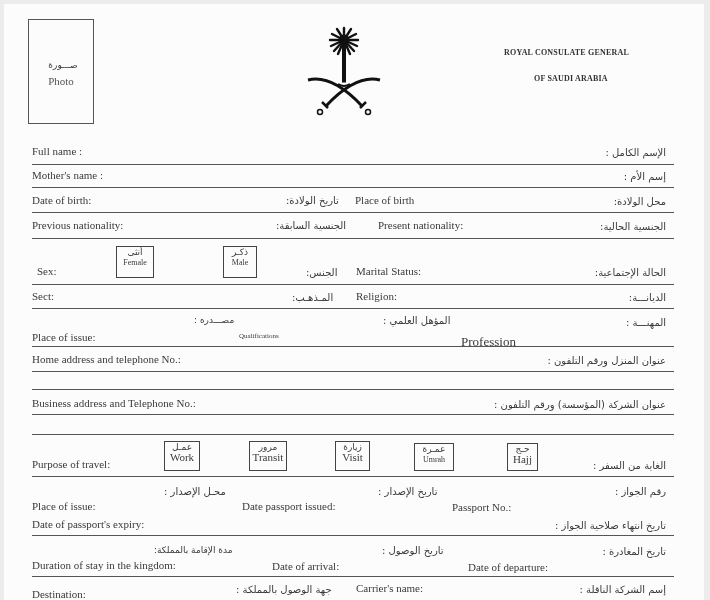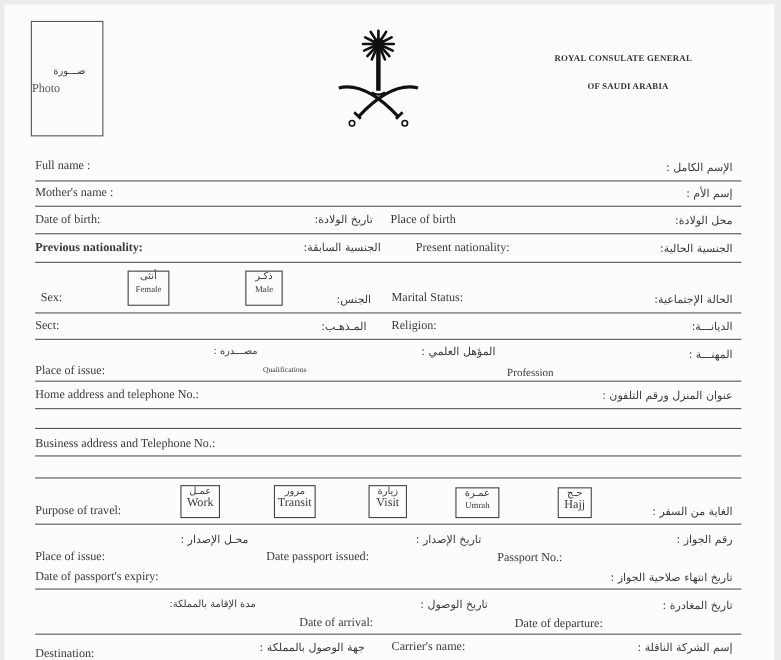--- a/index.html
+++ b/index.html
@@ -4,21 +4,21 @@
   <style>
     html, body { margin:0; padding:0; }
     body { width:710px; height:600px; background:#ececec; position:relative; overflow:hidden; font-family:"Liberation Serif", serif; color:#333; }
     .page { position:absolute; left:4px; top:4px; width:700px; height:600px; background:#fcfcfc; }
     .abs { position:absolute; white-space:nowrap; }
     .en { font-family:"Liberation Serif", serif; font-size:11px; color:#3a3a3a; }
     .ar { font-family:"DejaVu Sans", sans-serif; font-size:10px; color:#3a3a3a; direction:rtl; }
     .line { position:absolute; height:1px; background:#555; left:28px; width:642px; }
     .photo { position:absolute; left:24px; top:15px; width:64px; height:103px; border:1px solid #555; }
     .photo .ar { position:absolute; left:4px; right:0; top:40px; text-align:center; font-size:9px; }
-    .photo .en { position:absolute; left:0; right:0; top:55px; text-align:left; font-size:11px; color:#555; }
+    .photo .en { position:absolute; left:0; right:0; top:55px; text-align:center; font-size:11px; color:#555; }
     .box { position:absolute; border:1px solid #444; text-align:center; background:#fcfcfc; }
     .box .ar { display:block; font-size:9px; line-height:10px; direction:rtl; }
     .box .en { display:block; line-height:11px; }
     .hdr-ar { font-size:10px; }
     .hdr-en { font-family:"Liberation Serif", serif; font-size:8px; font-weight:bold; color:#333; letter-spacing:0.2px; }
   </style>
 </head>
 <body>
 
 <div class="page">
@@ -67,21 +67,21 @@
   <div class="abs en" style="left:28px;top:165px;">Mother's name :</div>
   <div class="abs ar" style="right:38px;top:167px;">إسم الأم :</div>
   <div class="line" style="top:183px;"></div>
 
   <div class="abs en" style="left:28px;top:190px;">Date of birth:</div>
   <div class="abs ar" style="left:282px;top:191px;">تاريخ الولادة:</div>
   <div class="abs en" style="left:351px;top:190px;">Place of birth</div>
   <div class="abs ar" style="right:38px;top:192px;">محل الولادة:</div>
   <div class="line" style="top:208px;"></div>
 
-  <div class="abs en" style="left:28px;top:215px;font-weight:bold;">Previous nationality:</div>
+  <div class="abs en" style="left:28px;top:215px;">Previous nationality:</div>
   <div class="abs ar" style="left:272px;top:216px;">الجنسية السابقة:</div>
   <div class="abs en" style="left:352px;top:215px;margin-left:22px;">Present nationality:</div>
   <div class="abs ar" style="right:38px;top:217px;">الجنسية الحالية:</div>
   <div class="line" style="top:234px;"></div>
 
   <div class="abs en" style="left:33px;top:261px;">Sex:</div>
   <div class="box" style="left:112px;top:242px;width:36px;height:30px;">
     <span class="ar">أنثى</span>
     <span class="en" style="font-size:8px;">Female</span>
   </div>
@@ -98,29 +98,30 @@
   <div class="abs ar" style="left:288px;top:288px;">المـذهـب:</div>
   <div class="abs en" style="left:352px;top:286px;">Religion:</div>
   <div class="abs ar" style="right:38px;top:288px;">الديانـــة:</div>
   <div class="line" style="top:304px;"></div>
 
   <div class="abs ar" style="left:190px;top:311px;font-size:9px;text-align:right;">مصـــدره :</div>
   <div class="abs ar" style="left:379px;top:311px;">المؤهل العلمي :</div>
   <div class="abs ar" style="right:38px;top:313px;">المهنـــة :</div>
   <div class="abs en" style="left:28px;top:327px;">Place of issue:</div>
   <div class="abs en" style="left:235px;top:328px;font-size:7px;">Qualifications</div>
-  <div class="abs en" style="left:457px;top:330px;font-size:10px;">Profession</div>
+  <div class="abs en" style="left:457px;top:330px;font-size:13px;">Profession</div>
   <div class="line" style="top:342px;"></div>
 
   <div class="abs en" style="left:28px;top:349px;">Home address and telephone No.:</div>
   <div class="abs ar" style="right:38px;top:351px;">عنوان المنزل ورقم التلفون :</div>
   <div class="line" style="top:367px;"></div>
   <div class="line" style="top:385px;"></div>
 
   <div class="abs en" style="left:28px;top:393px;">Business address and Telephone No.:</div>
+  <div class="abs ar" style="right:38px;top:395px;">عنوان الشركة (المؤسسة) ورقم التلفون :</div>
   <div class="line" style="top:410px;"></div>
   <div class="line" style="top:430px;"></div>
 
   <div class="abs en" style="left:28px;top:454px;">Purpose of travel:</div>
   <div class="box" style="left:160px;top:437px;width:34px;height:28px;">
     <span class="ar">عمـل</span>
     <span class="en">Work</span>
   </div>
   <div class="box" style="left:245px;top:437px;width:36px;height:28px;">
     <span class="ar">مرور</span>
@@ -148,20 +149,21 @@
   <div class="abs en" style="left:238px;top:496px;">Date passport issued:</div>
   <div class="abs en" style="left:448px;top:497px;">Passport No.:</div>
 
   <div class="abs en" style="left:28px;top:514px;">Date of passport's expiry:</div>
   <div class="abs ar" style="right:38px;top:516px;">تاريخ انتهاء صلاحية الجواز :</div>
   <div class="line" style="top:531px;"></div>
 
   <div class="abs ar" style="left:150px;top:541px;font-size:9px;">مدة الإقامة بالمملكة:</div>
   <div class="abs ar" style="left:378px;top:541px;">تاريخ الوصول :</div>
   <div class="abs ar" style="right:38px;top:542px;">تاريخ المغادرة :</div>
+  <div class="abs en" style="left:28px;top:555px;">Duration of stay in the kingdom:</div>
   <div class="abs en" style="left:268px;top:556px;">Date of arrival:</div>
   <div class="abs en" style="left:464px;top:557px;">Date of departure:</div>
   <div class="line" style="top:572px;"></div>
 
   <div class="abs en" style="left:28px;top:584px;">Destination:</div>
   <div class="abs ar" style="left:232px;top:580px;">جهة الوصول بالمملكة :</div>
   <div class="abs en" style="left:352px;top:578px;">Carrier's name:</div>
   <div class="abs ar" style="right:38px;top:580px;">إسم الشركة الناقلة :</div>
 
 </div>

